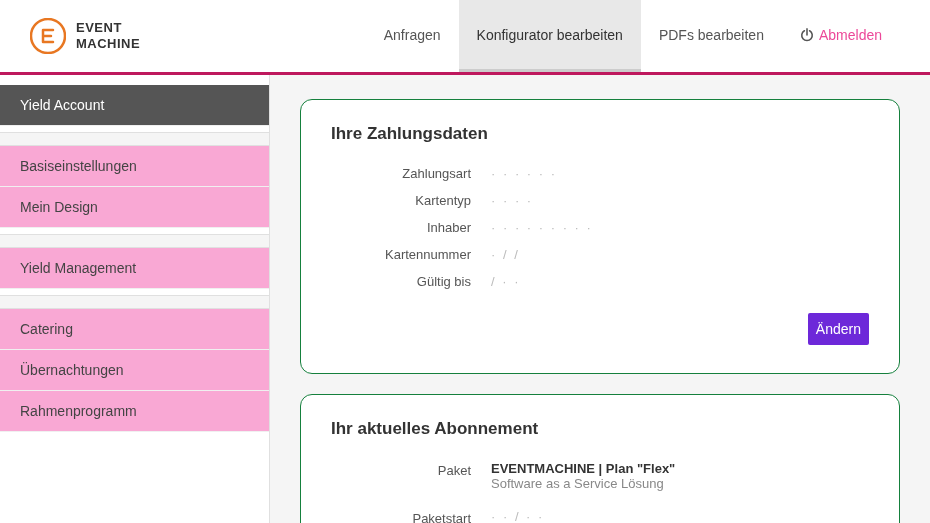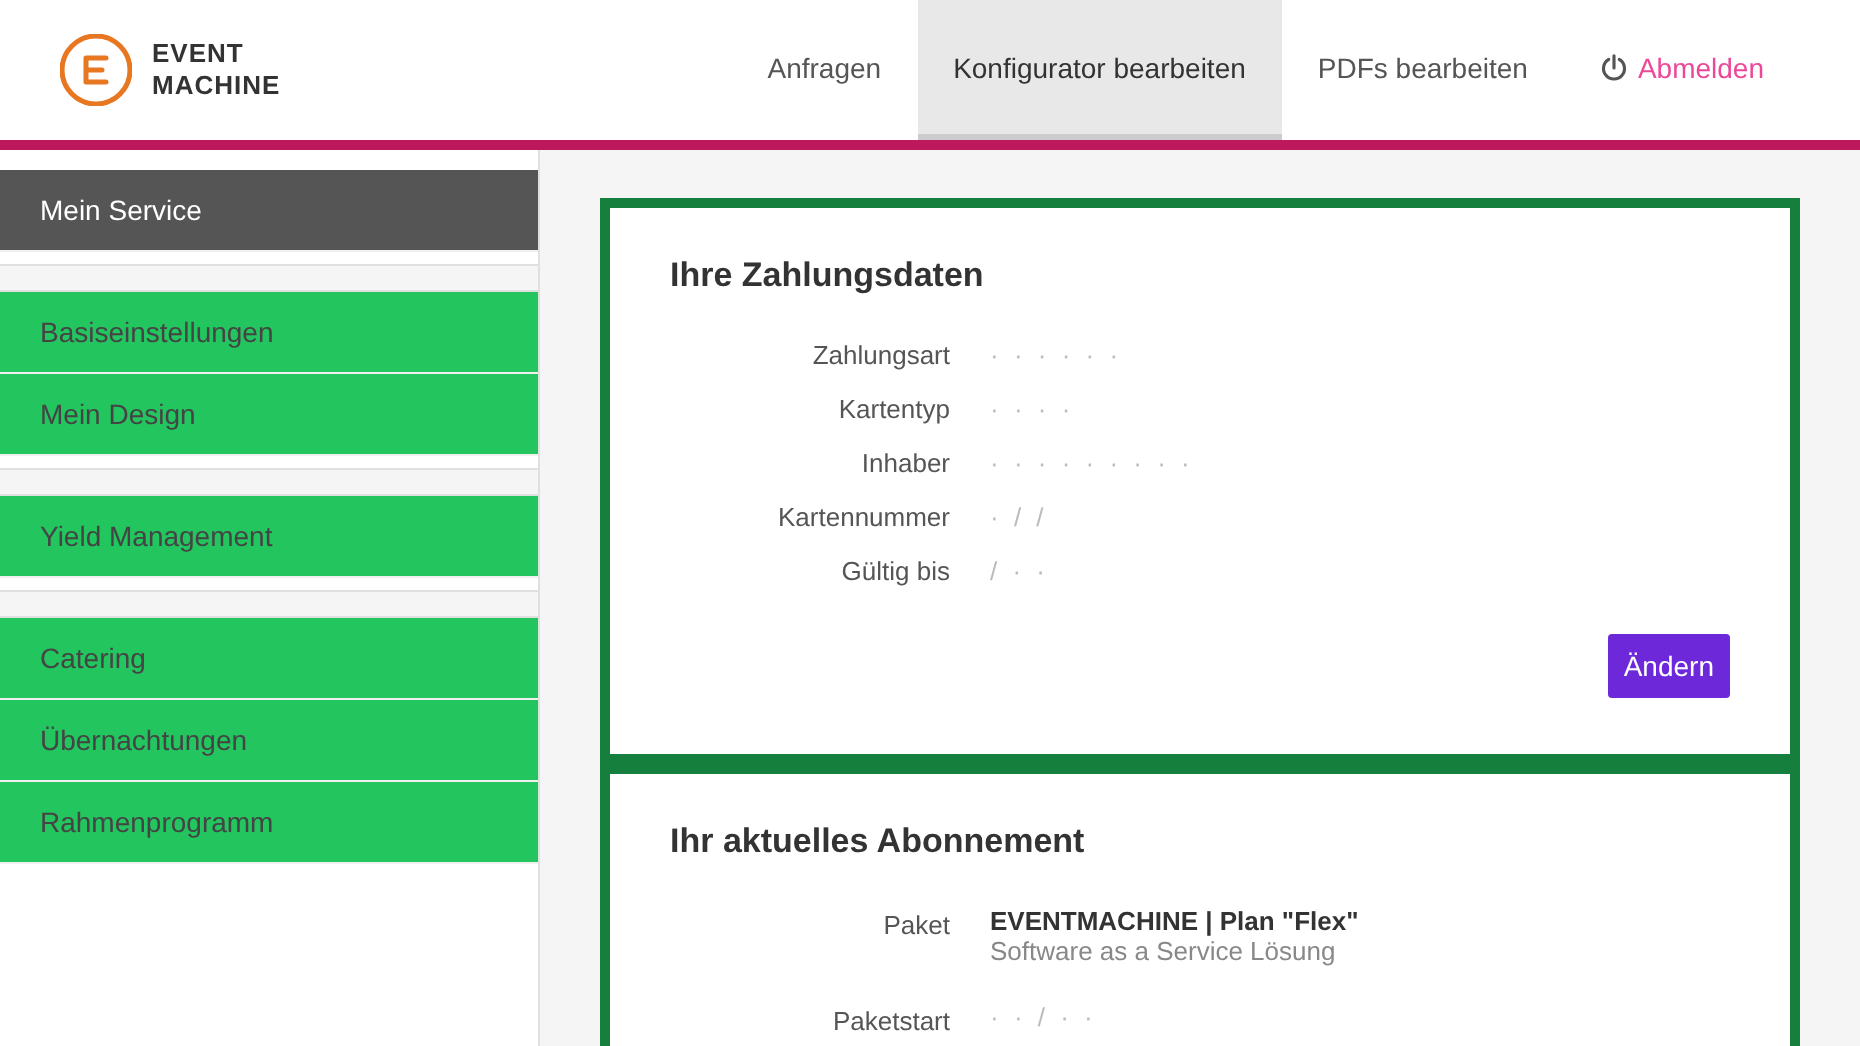--- a/index.html
+++ b/index.html
@@ -5,21 +5,21 @@
     * { box-sizing: border-box; margin: 0; padding: 0; }
     body { font-family: 'Helvetica Neue', Arial, sans-serif; background: #f5f5f5; color: #333; font-size: 14px; }
 
     
     .header {
       background: #fff;
       display: flex;
       align-items: center;
       padding: 0 30px;
       height: 75px;
-      border-bottom: 5px solid #be185d;
+      border-bottom: 3px solid #be185d;
     }
     .logo-area {
       display: flex;
       align-items: center;
       gap: 10px;
       min-width: 160px;
     }
     .logo-icon {
       width: 36px;
       height: 36px;
@@ -78,21 +78,21 @@
     }
     .sidebar-group {
       margin-bottom: 6px;
     }
     .sidebar-item {
       padding: 12px 20px;
       cursor: pointer;
       color: #444;
       font-size: 14px;
       border-bottom: 1px solid #f0f0f0;
-      background: #22c55e;
+      background: #f9a8d4;
     }
     .sidebar-item.active {
       background: #555;
       color: #fff;
       font-weight: 500;
     }
     .sidebar-divider {
       height: 14px;
       background: #f5f5f5;
       border-top: 1px solid #e0e0e0;
@@ -101,22 +101,23 @@
 
     
     .main {
       flex: 1;
       padding: 24px 30px;
       background: #f5f5f5;
     }
 
     .card {
       background: #fff;
-      border: 5px solid #15803d;
-      border-radius: 0;
+      border: 1px solid #15803d;
+      border-radius: 12px;
+      margin-bottom: 20px;
       padding: 24px 30px 28px 30px;
     }
     .card-title {
       font-size: 17px;
       font-weight: 600;
       color: #333;
       margin-bottom: 22px;
     }
 
     
@@ -214,21 +215,21 @@
       <span>Abmelden</span>
     </a>
   </nav>
 </header>
 
 <div class="layout">
 
   <aside class="sidebar">
 
     <div class="sidebar-group">
-      <div class="sidebar-item active">Mein Service</div>
+      <div class="sidebar-item active">Yield Account</div>
     </div>
 
     <div class="sidebar-divider"></div>
 
     <div class="sidebar-group">
       <div class="sidebar-item">Basiseinstellungen</div>
       <div class="sidebar-item">Mein Design</div>
     </div>
 
     <div class="sidebar-divider"></div>

